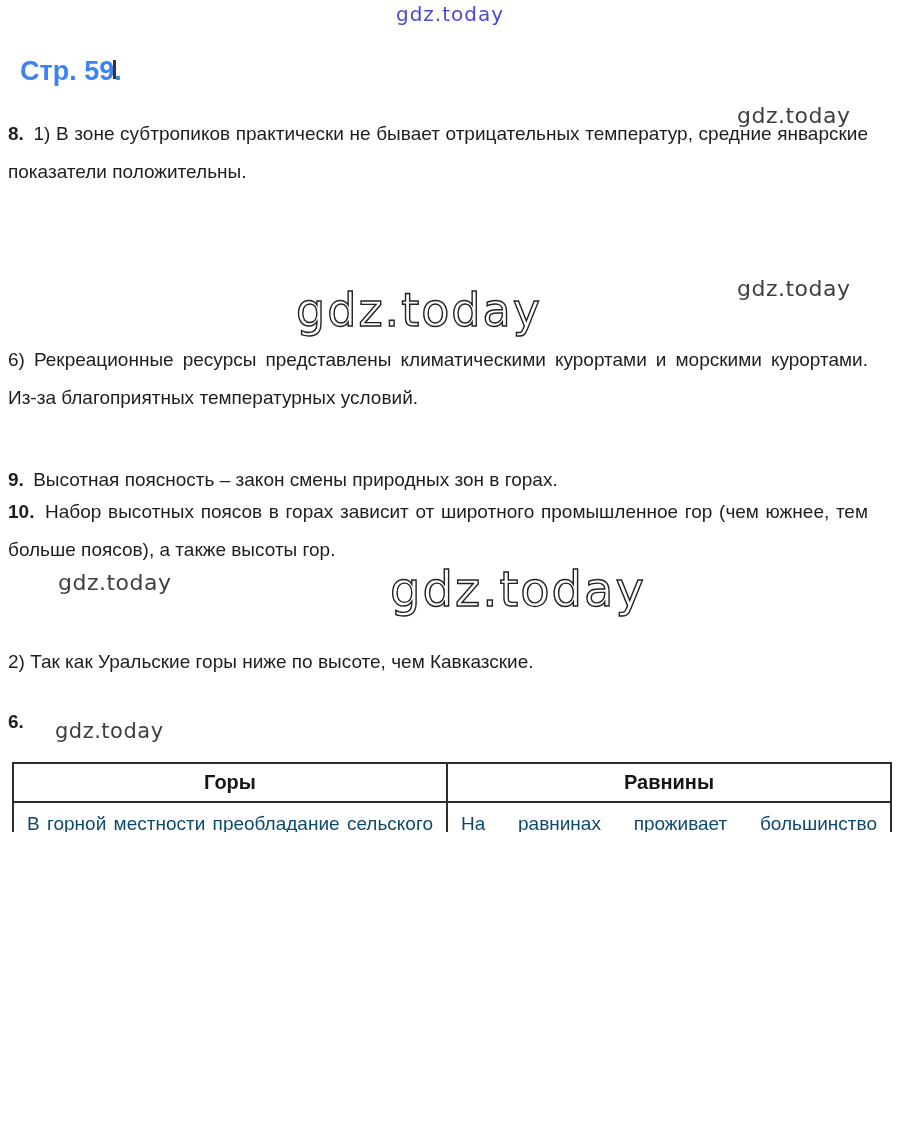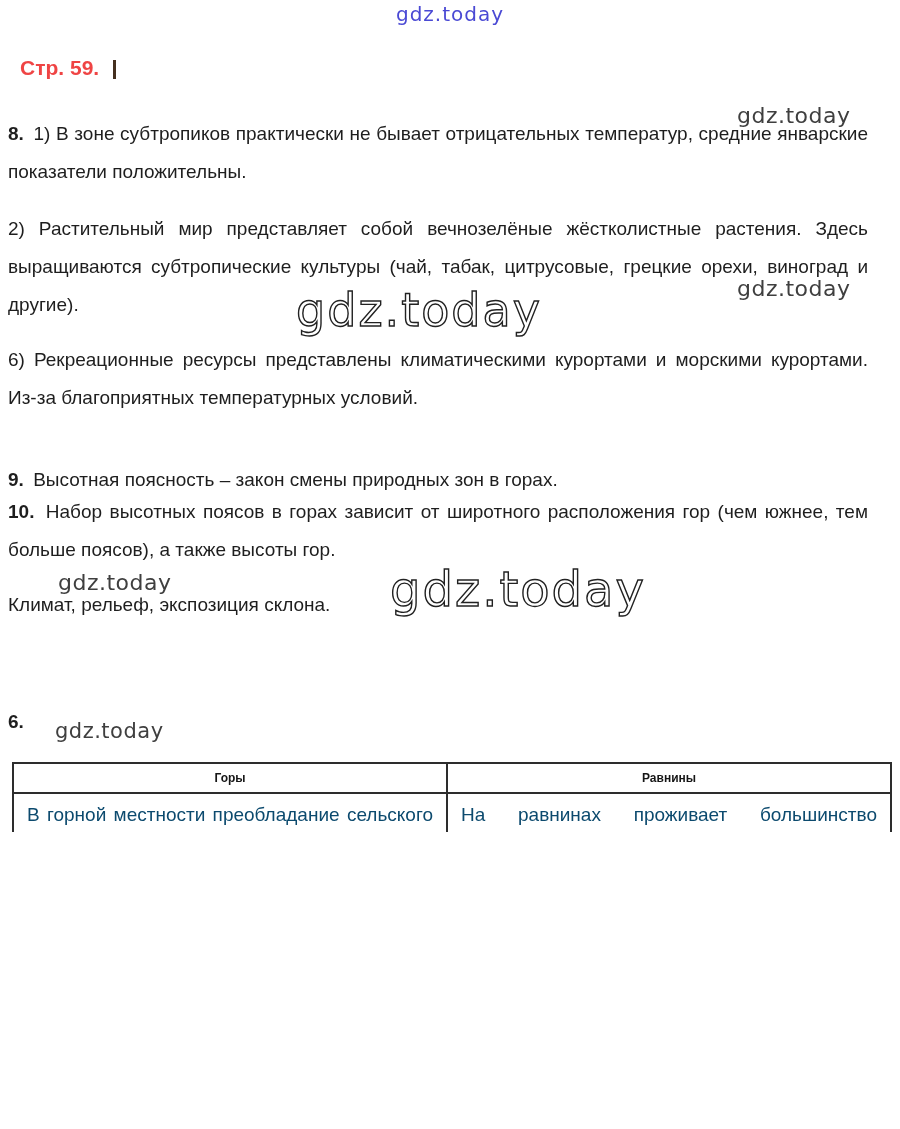--- a/index.html
+++ b/index.html
@@ -18,21 +18,21 @@
     position:absolute; top:2px; left:0; right:0;
     text-align:center;
     font-family:"DejaVu Sans", sans-serif;
     font-size:20px; letter-spacing:1px;
     color:#4a49d4;
     text-decoration:none;
   }
 
   .heading {
     position:absolute; left:20px; top:56px;
-    font-size:21px; font-weight:bold; color:#ef4444;
+    font-size:27px; font-weight:bold; color:#3b82f6;
   }
   .cursor-mark {
     position:absolute; left:113px; top:60px;
     width:3px; height:19px; background:#45301f;
   }
 
   .para {
     position:absolute; left:8px; width:860px;
     font-size:19px; line-height:38px;
     text-align:justify; color:#1e1e1e;
@@ -78,21 +78,21 @@
   .tbl {
     position:absolute; left:12px; top:762px; width:880px;
     border:2px solid #2d2d2d; border-bottom:none;
     background:#fff;
   }
   .tbl-header {
     display:grid; grid-template-columns:434px 1fr;
     border-bottom:2px solid #2d2d2d;
   }
   .th {
-    font-weight:bold; font-size:12px; text-align:center;
+    font-weight:bold; font-size:20px; text-align:center;
     padding:7px 0; color:#161616;
   }
   .th.left, .td.left, .stub.left { border-right:2px solid #2d2d2d; }
   .tbl-body {
     display:grid; grid-template-columns:434px 1fr;
     border-bottom:2px solid #2d2d2d;
   }
   .td {
     min-height:302px;
     padding:2px 13px 2px;
@@ -120,42 +120,39 @@
   <div class="wm wm-xs wm-g">gdz.today</div>
   <div class="wm wm-sm wm-h">gdz.today</div>
   <div class="wm wm-md wm-i">gdz.today</div>
   <div class="wm wm-lg wm-j">gdz.today</div>
 
   <div class="para p8">
     <b>8.</b>
     <span>1) В зоне субтропиков практически не бывает отрицательных температур, средние январские показатели положительны.</span>
   </div>
 
-  <div class="para p2">
-    <span>2) Растительный мир представляет собой вечнозелёные жёстколистные растения. Здесь выращиваются субтропические культуры (чай, табак, цитрусовые, грецкие орехи, виноград и другие).</span>
-  </div>
 
   <div class="para p3">
     <span>6) Рекреационные ресурсы представлены климатическими курортами и морскими курортами. Из-за благоприятных температурных условий.</span>
   </div>
 
   <div class="para p9">
     <b>9.</b>
     <span>Высотная поясность – закон смены природных зон в горах.</span>
   </div>
 
   <div class="para p10">
     <b>10.</b>
-    <span>Набор высотных поясов в горах зависит от широтного расположения гор (чем южнее, тем больше поясов), а также высоты гор.</span>
+    <span>Набор высотных поясов в горах зависит от широтного промышленное гор (чем южнее, тем больше поясов), а также высоты гор.</span>
   </div>
 
-  <div class="para pclim">
-    <span>Климат, рельеф, экспозиция склона.</span>
+
+  <div class="para pural">
+    <span>2) Так как Уральские горы ниже по высоте, чем Кавказские.</span>
   </div>
-
 
   <div class="para p11">
     <b>6.</b>
   </div>
 
   <div class="tbl">
     <div class="tbl-header">
       <div class="th left">Горы</div>
       <div class="th right">Равнины</div>
     </div>

